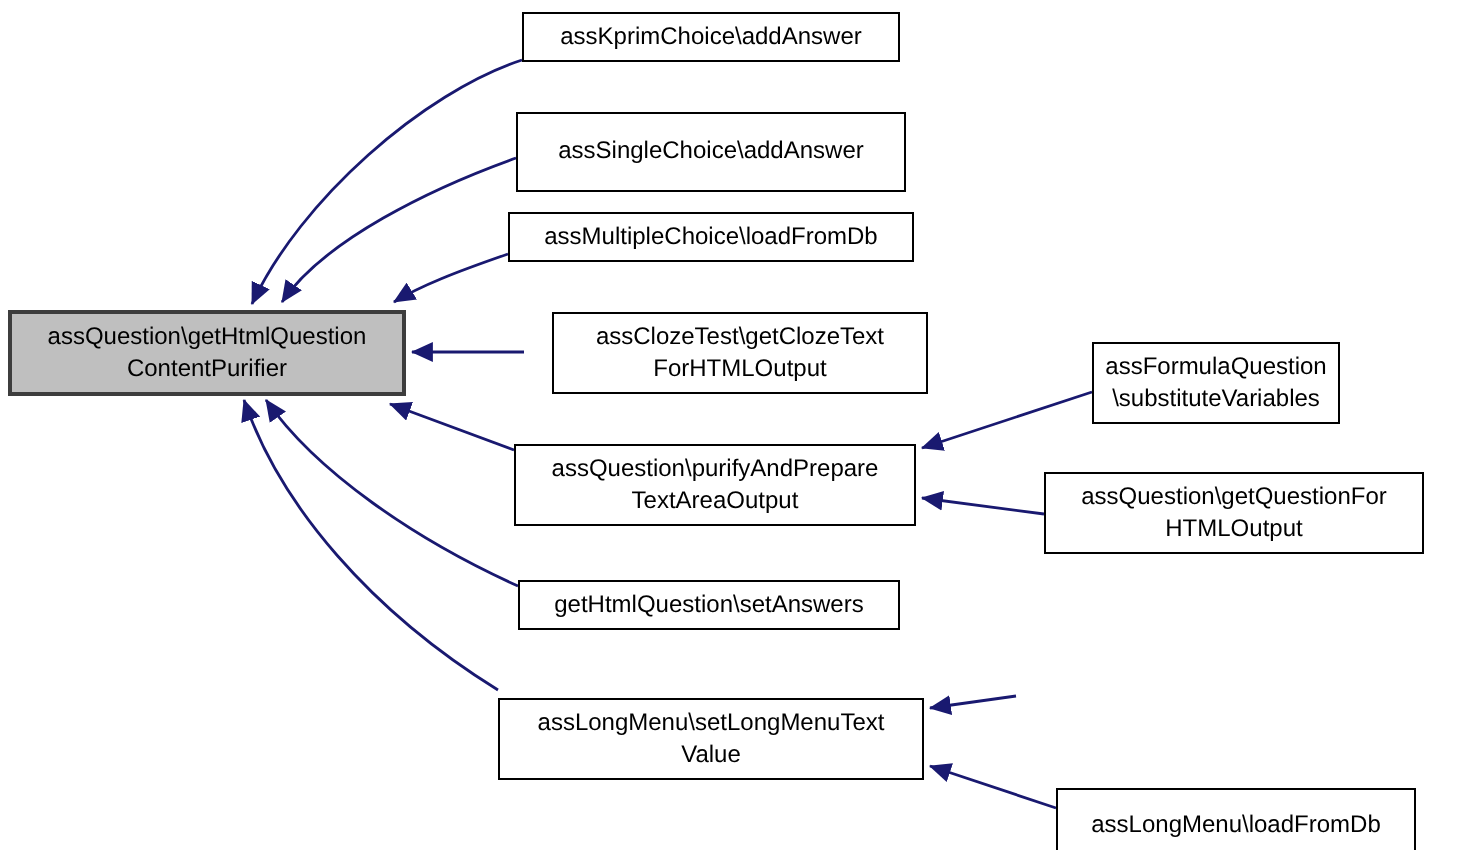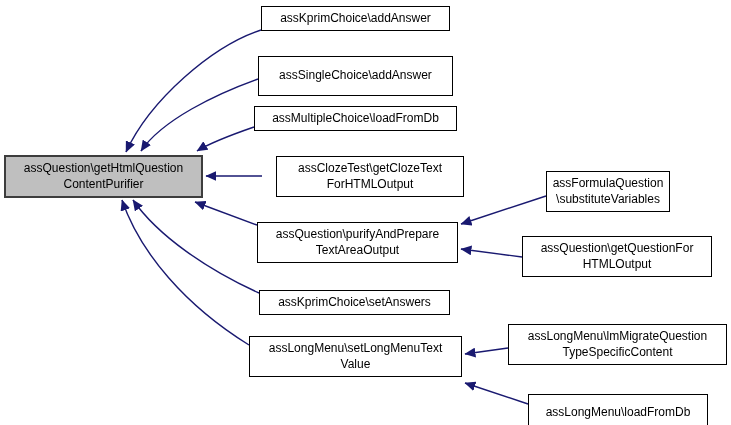--- a/index.html
+++ b/index.html
@@ -88,40 +88,36 @@
     <span>assClozeTest\getClozeText
 ForHTMLOutput</span>
   </div>
 
   <div class="node" style="left:257px;top:222px;width:201px;height:41px">
     <span>assQuestion\purifyAndPrepare
 TextAreaOutput</span>
   </div>
 
   <div class="node" style="left:259px;top:290px;width:191px;height:25px">
-    <span>assKprimChoice\setAnswers</span>
+    <span>getHtmlQuestion\setAnswers</span>
   </div>
 
-  <div class="node" style="left:249px;top:336px;width:213px;height:41px">
+  <div class="node" style="left:249px;top:349px;width:213px;height:41px">
     <span>assLongMenu\setLongMenuText
 Value</span>
   </div>
 
   <div class="node" style="left:546px;top:171px;width:124px;height:41px">
     <span>assFormulaQuestion
 \substituteVariables</span>
   </div>
 
   <div class="node" style="left:522px;top:236px;width:190px;height:41px">
     <span>assQuestion\getQuestionFor
 HTMLOutput</span>
   </div>
 
-  <div class="node" style="left:508px;top:324px;width:219px;height:41px">
-    <span>assLongMenu\lmMigrateQuestion
-TypeSpecificContent</span>
-  </div>
 
   <div class="node" style="left:528px;top:394px;width:180px;height:37px">
     <span>assLongMenu\loadFromDb</span>
   </div>
 
 </div>
 
 </body></html>

